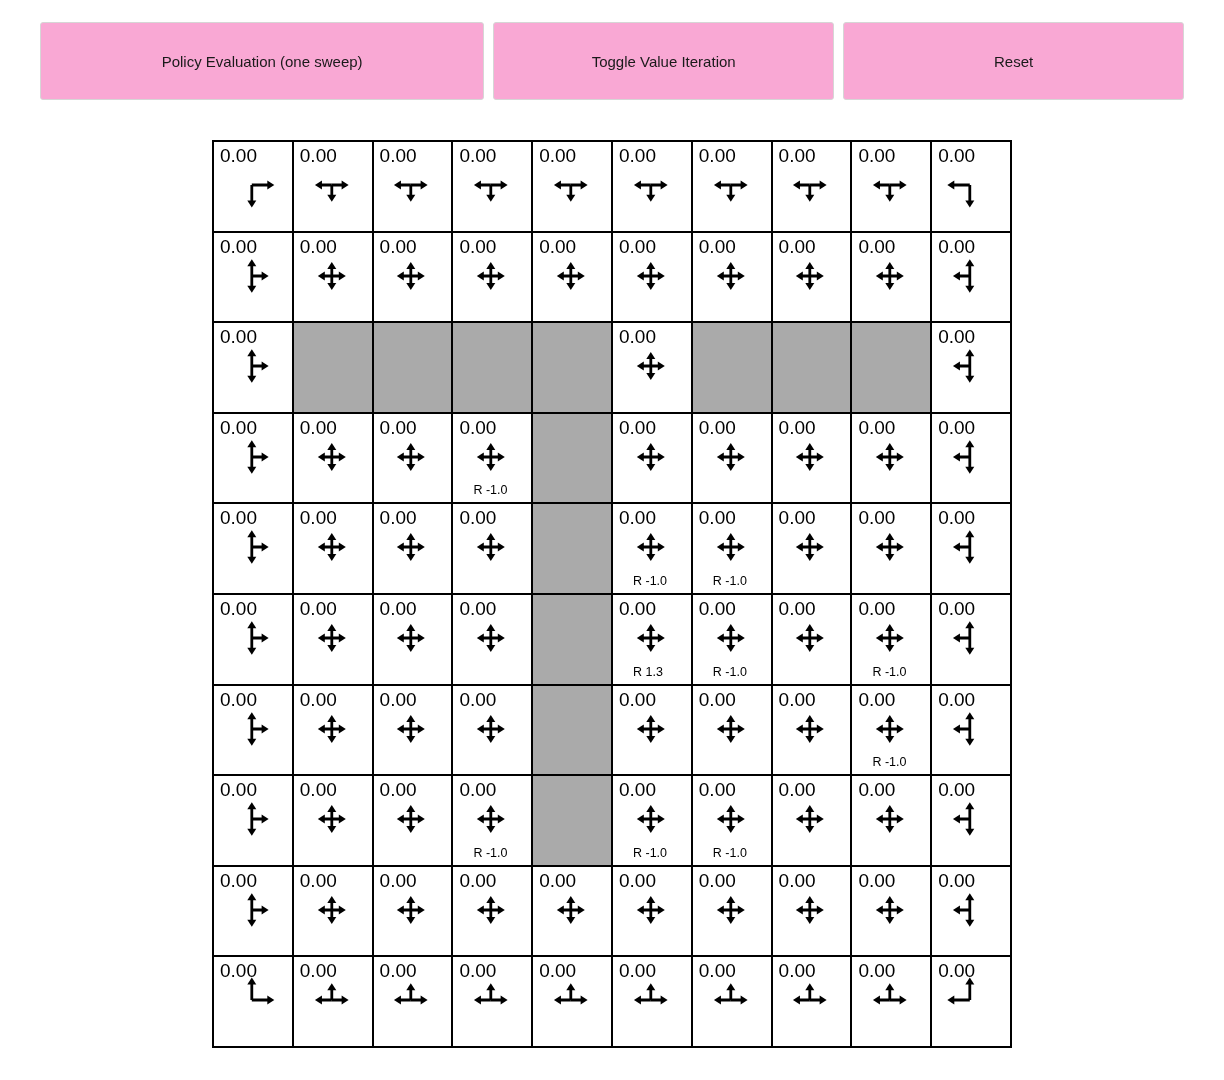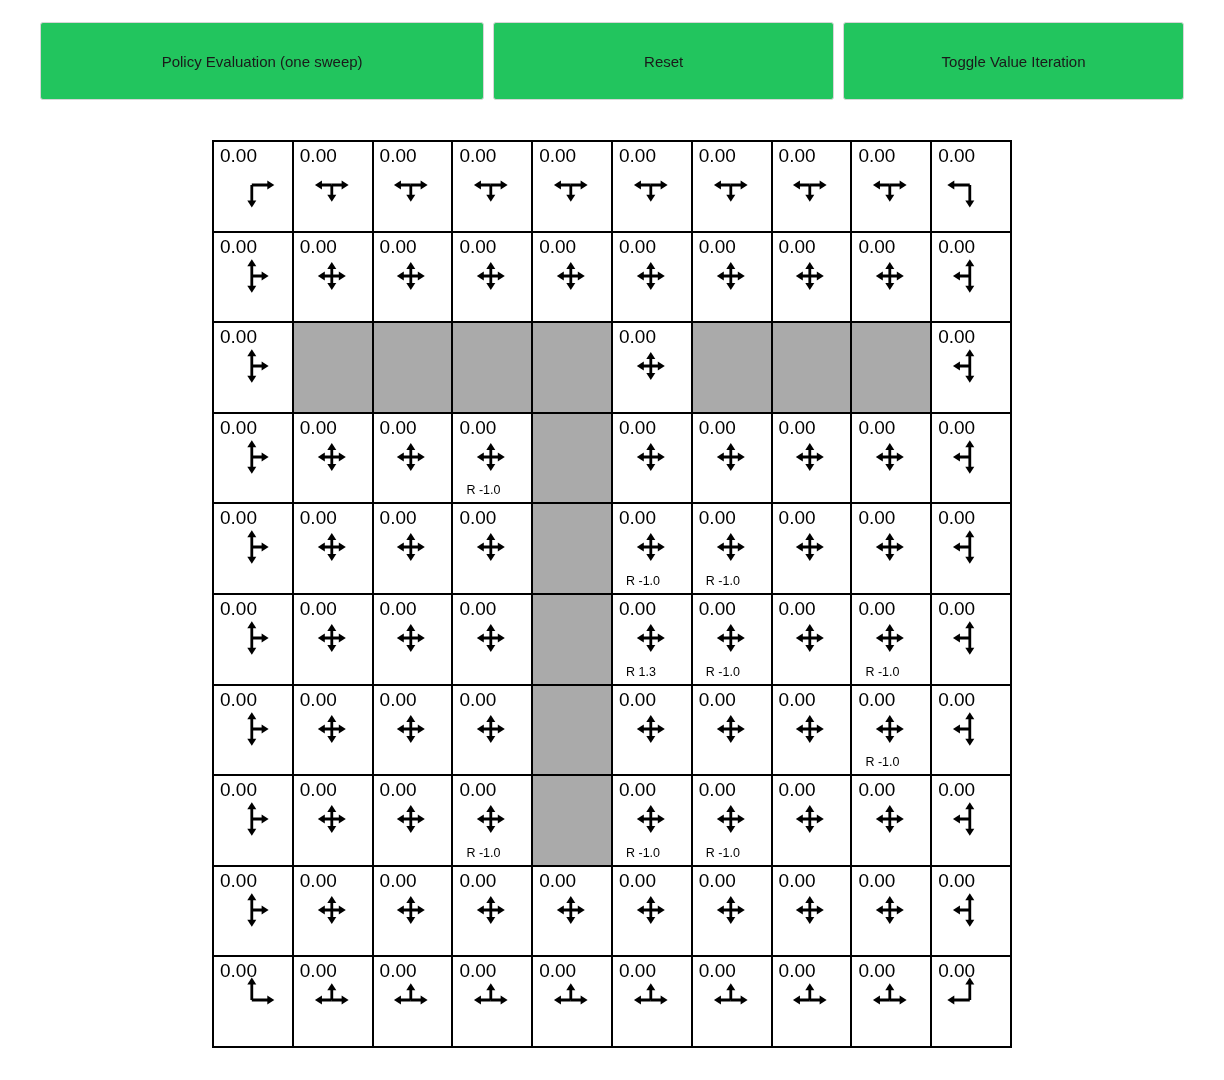--- a/index.html
+++ b/index.html
@@ -11,21 +11,21 @@
     font-family: "Liberation Sans", sans-serif;
     color: #000;
   }
   .toolbar {
     display: flex;
     gap: 9px;
     margin: 22px 40px 0 40px;
   }
   .tb-btn {
     height: 78px;
-    background: #22c55e;
+    background: #f9a8d4;
     border: 1px solid #d6d6d6;
     border-radius: 3px;
     font-family: "Liberation Sans", sans-serif;
     font-size: 15px;
     color: #1a1a1a;
     cursor: pointer;
     flex: 1 1 0;
     text-align: center;
     padding: 8px;
   }
@@ -55,32 +55,32 @@
   }
   .arrows {
     position: absolute;
     left: 50%;
     top: 13px;
     transform: translateX(-52%);
   }
   .reward {
     position: absolute;
     bottom: 5px;
-    left: 13px;
+    left: 20px;
     font-size: 12.5px;
     color: #000;
   }
 </style>
 </head>
 <body>
 
 <div class="toolbar">
   <button class="tb-btn wide">Policy Evaluation (one sweep)</button>
+  <button class="tb-btn">Toggle Value Iteration</button>
   <button class="tb-btn">Reset</button>
-  <button class="tb-btn">Toggle Value Iteration</button>
 </div>
 
 <div class="grid" id="grid" style="grid-template-columns: repeat(10, 1fr);">
     <div class="cell">
       <div class="val">0.00</div>
       <svg width="60" height="60" viewBox="0 0 60 60" class="arrows">
         <line x1="30" y1="30" x2="46.5" y2="30" stroke="#000" stroke-width="2.8"></line>
         <polygon points="52.5,30 45.5,34.5 45.5,25.5" fill="#000"></polygon>
         <line x1="30" y1="30" x2="30" y2="46.5" stroke="#000" stroke-width="2.8"></line>
         <polygon points="30,52.5 25.5,45.5 34.5,45.5" fill="#000"></polygon>

